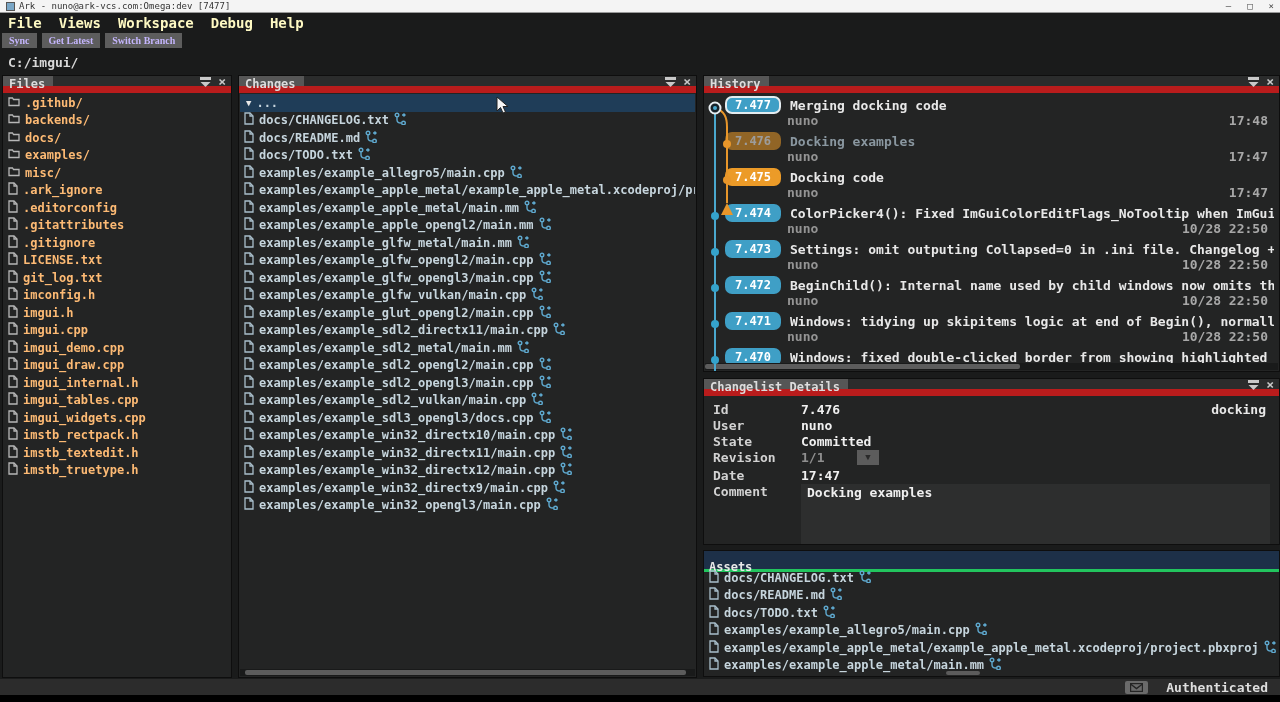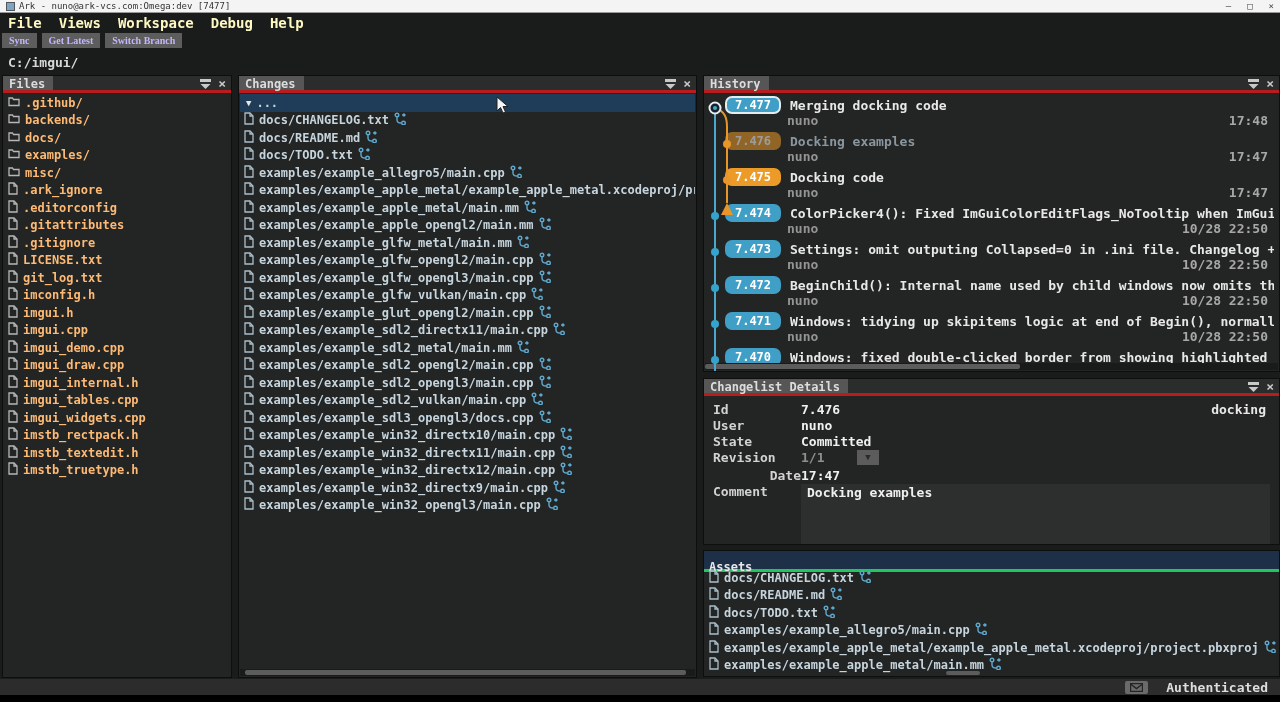--- a/index.html
+++ b/index.html
@@ -23,21 +23,21 @@
 
   .toolbar { position:absolute; top:20px; left:2px; display:flex; gap:5px; }
   .tbtn { background:#5d5d5d; color:#c4b5fd; border:none; font-family:Liberation Serif, serif;
           font-size:10px; font-weight:bold; padding:2px 7px; }
 
   .pathbar { position:absolute; top:42px; left:8px; font-size:13px; font-weight:bold; color:#d8d8d8; }
 
   
   .panel { position:absolute; background:#232424; border:1px solid #0e0e0e; overflow:hidden; }
   .panel-header { height:17px; background:#2b2c2c; display:flex; align-items:center;
-                  border-bottom:3px solid #b91c1c; }
+                  border-bottom:7px solid #b91c1c; }
   .tab { background:#565656; color:#dcdcdc; font-size:12px; font-weight:bold;
          padding:1px 8px 2px 6px; align-self:stretch; }
   .hicons { margin-left:auto; display:flex; align-items:center; gap:7px; padding-right:5px; }
   .xicon { color:#c9c9c9; font-size:13px; font-weight:bold; line-height:11px; cursor:default; }
 
   .rows { position:absolute; left:1px; right:1px; top:18px; bottom:1px; overflow:hidden; }
   .row { height:17.5px; display:flex; align-items:center; gap:5px; padding-left:4px;
          font-size:12px; font-weight:bold; white-space:nowrap; overflow:hidden; }
   .files-panel .row { color:#fdba74; }
   .blue-list .row { color:#c6d5dd; }
@@ -719,21 +719,21 @@
         </div>
         <div class="drow">
           <span class="dlabel">State</span>
           <span class="dval">Committed</span>
         </div>
         <div class="drow">
           <span class="dlabel">Revision</span>
           <span class="dval dim">1/1</span>
           <span class="ddrop">▼</span>
         </div>
-        <div class="drow" style="margin-top:2px;text-align:right;">
+        <div class="drow" style="margin-top:2px;">
           <span class="dlabel">Date</span>
           <span class="dval">17:47</span>
         </div>
         <div class="drow comment">
           <span class="dlabel">Comment</span>
           <div class="commentbox">Docking examples</div>
         </div>
       </div>
     </section>
 

